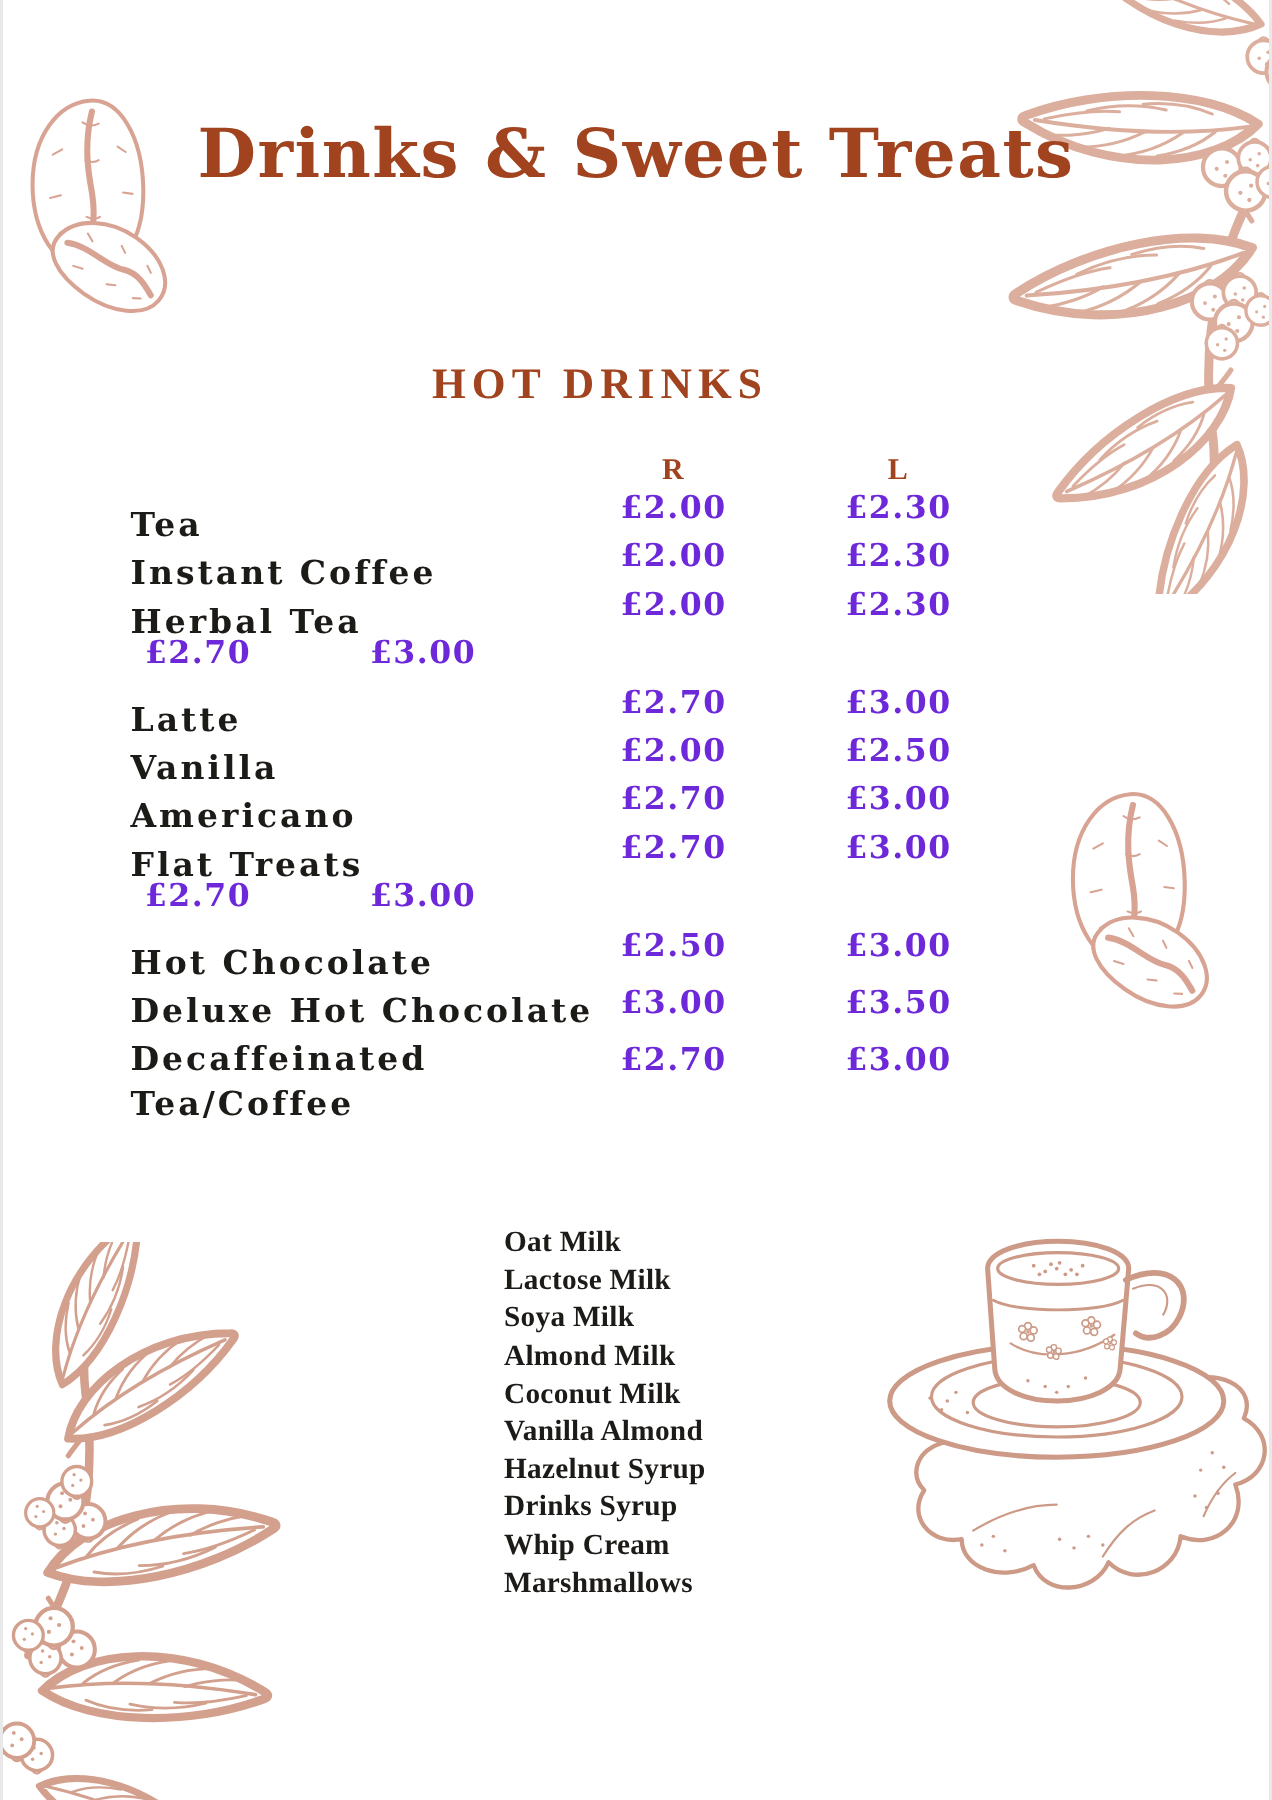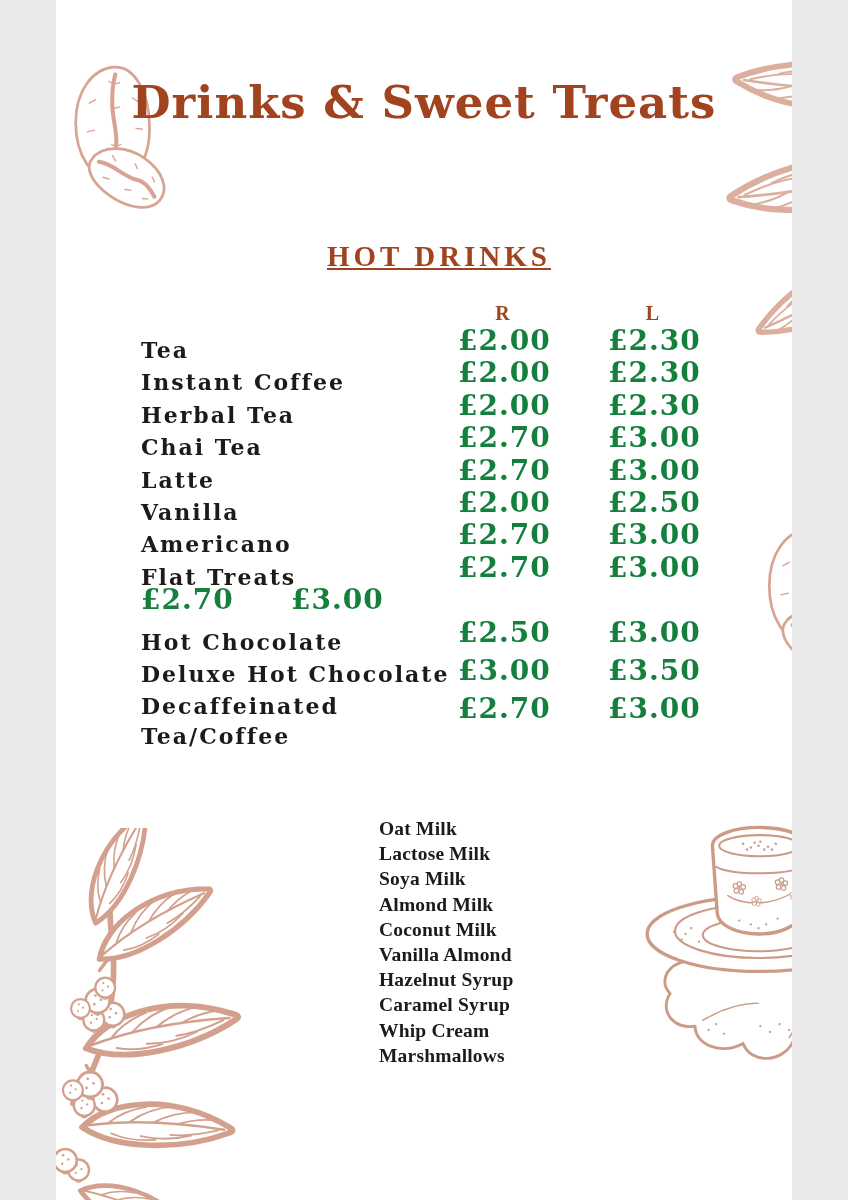--- a/index.html
+++ b/index.html
@@ -1,38 +1,38 @@
 <!DOCTYPE html>
 <html><head>
 <meta charset="utf-8">
 <style>
   html,body{margin:0;padding:0;background:#e9e9e9;}
   .page{
     position:relative;
-    width:736px;height:1200px;
+    width:844px;height:1200px;
     margin:0 auto;
     background:#ffffff;
     overflow:hidden;
     font-family:"DejaVu Serif","Liberation Serif",serif;
   }
 
   
   .title{
     position:absolute;top:78px;left:0;width:100%;
     margin:0;text-align:center;
     font-size:45px;font-weight:700;line-height:1.1;
     letter-spacing:1px;color:#a0431e;
   }
   .section-heading{
     position:absolute;margin:0;
     font-family:"Liberation Serif",serif;
     font-size:29px;font-weight:700;line-height:1;
     letter-spacing:4px;color:#a0431e;
   }
-  .hot-heading{top:242px;left:271px;text-decoration:underline;}
+  .hot-heading{top:242px;left:286px;}
   .extras-heading{top:762px;left:337px;}
 
   .col-header{
     position:absolute;top:303px;width:90px;
     text-align:center;
     font-family:"Liberation Serif",serif;
     font-size:20px;font-weight:700;line-height:1;
     letter-spacing:1px;color:#a0431e;
   }
   .col-r{left:402px;}
@@ -40,30 +40,30 @@
 
   .menu{position:absolute;top:336px;left:85px;width:560px;}
   .row{display:flex;align-items:flex-start;height:32.4px;}
   .row .name{
     width:317px;
     font-size:22px;font-weight:700;line-height:1.35;
     letter-spacing:2px;color:#1d1b18;
   }
   .row .price{
     width:90px;text-align:center;
-    font-size:28px;font-weight:700;line-height:1.1;
-    letter-spacing:1px;color:#15803d;
+    font-size:21px;font-weight:700;line-height:1.1;
+    letter-spacing:1px;color:#6d28d9;
     position:relative;top:-10px;
   }
   .row .pl{margin-left:60px;}
   .row:nth-child(11) .price{top:-4px;}
   .row:nth-child(12) .price{top:2px;}
 
   .extras-list{
-    position:absolute;top:816px;left:323px;
+    position:absolute;top:816px;left:334px;
     margin:0;padding:0;list-style:none;
   }
   .extras-list li{
     font-family:"Liberation Serif",serif;
     font-size:19.5px;font-weight:700;line-height:25.2px;
     letter-spacing:0.2px;color:#1d1b18;
   }
 
   
   .deco{position:absolute;pointer-events:none;}
@@ -268,21 +268,20 @@
       <span class="name">Instant Coffee</span>
       <span class="price pr">£2.00</span>
       <span class="price pl">£2.30</span>
     </div>
     <div class="row">
       <span class="name">Herbal Tea</span>
       <span class="price pr">£2.00</span>
       <span class="price pl">£2.30</span>
     </div>
     <div class="row">
-      <span class="name">Chai Tea</span>
       <span class="price pr">£2.70</span>
       <span class="price pl">£3.00</span>
     </div>
     <div class="row">
       <span class="name">Latte</span>
       <span class="price pr">£2.70</span>
       <span class="price pl">£3.00</span>
     </div>
     <div class="row">
       <span class="name">Vanilla</span>
@@ -321,18 +320,18 @@
   </div>
 
   <ul class="extras-list">
     <li>Oat Milk</li>
     <li>Lactose Milk</li>
     <li>Soya Milk</li>
     <li>Almond Milk</li>
     <li>Coconut Milk</li>
     <li>Vanilla Almond</li>
     <li>Hazelnut Syrup</li>
-    <li>Caramel Syrup</li>
+    <li>Drinks Syrup</li>
     <li>Whip Cream</li>
     <li>Marshmallows</li>
   </ul>
 
 </div>
 
 </body></html>

